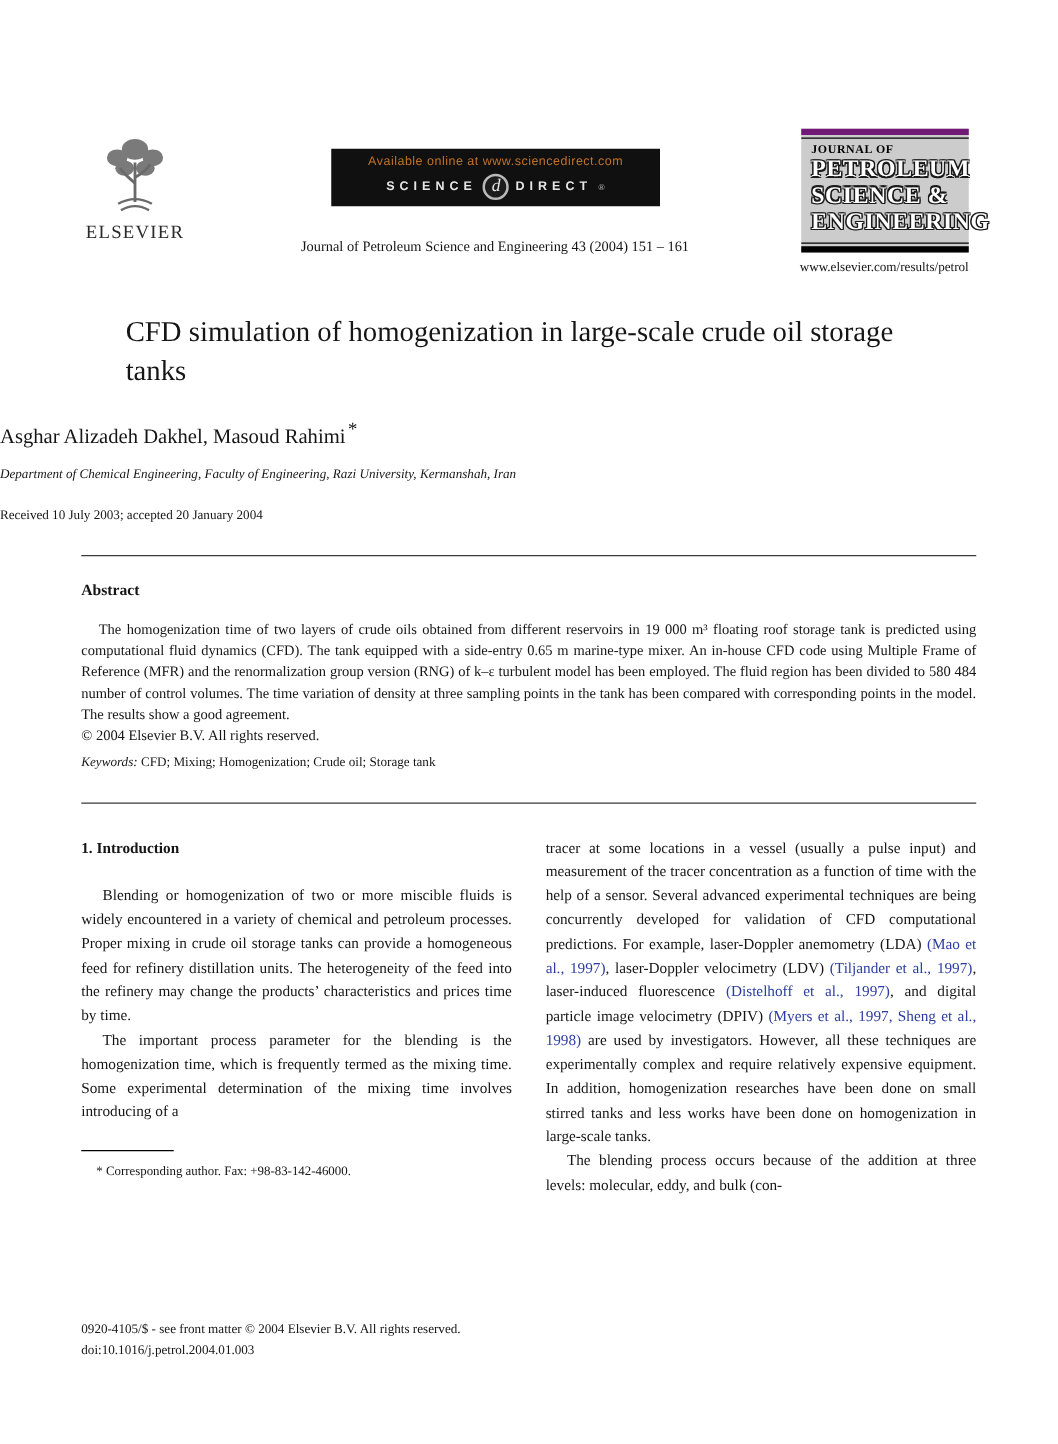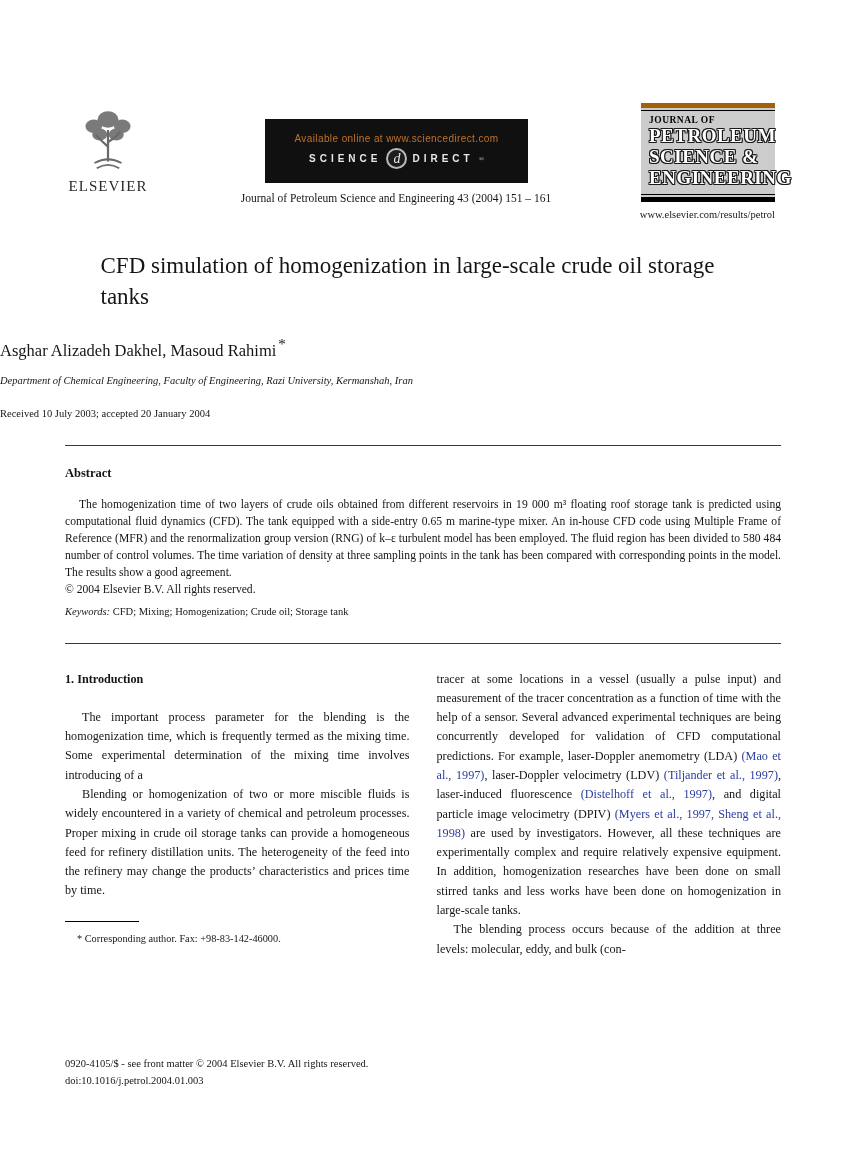--- a/index.html
+++ b/index.html
@@ -9,42 +9,42 @@
     background:#ffffff; color:#151515;
     font-family:"Liberation Serif", serif; overflow:hidden;
   }
 
   
   .elsevier { position:absolute; left:62px; top:103px; width:92px; text-align:center; }
   .elsevier svg { width:70px; height:72px; display:block; margin:0 auto; }
   .elsevier-word { font-size:15px; letter-spacing:1px; margin-top:3px; color:#2a2a2a; }
 
   .banner {
-    position:absolute; left:265px; top:119px; width:263px; height:64px;
+    position:absolute; left:265px; top:119px; width:263px; height:46px;
     background:#101010; display:flex; flex-direction:column;
     align-items:center; justify-content:center; gap:4px;
   }
   .banner-url { color:#c0722a; font-size:10px; font-family:"Liberation Sans", sans-serif; letter-spacing:0.4px; }
   .banner-logo { display:flex; align-items:center; gap:5px; }
   .sd-science, .sd-direct {
     font-family:"Liberation Sans", sans-serif; font-size:10px; font-weight:bold;
     letter-spacing:4px; color:#e6e6e6;
   }
   .sd-d {
     width:21px; height:21px; border-radius:50%; border:2px solid #b9b9b9;
     color:#e6e6e6; font-style:italic; font-size:14px; line-height:17px;
     text-align:center; background:#1c1c1c;
   }
   .sd-reg { color:#cfcfcf; font-size:7px; vertical-align:super; }
 
   .citation { position:absolute; top:192px; left:160px; width:472px; text-align:center; font-size:11.5px; }
 
   .cover {
     position:absolute; left:641px; top:103px; width:134px;
-    background:#cccccc; border-top:5px solid #a16207; border-bottom:5px solid #000;
+    background:#cccccc; border-top:5px solid #701a75; border-bottom:5px solid #000;
     padding:2px 0;
   }
   .cover-inner { border-top:1px solid #000; border-bottom:1px solid #000; padding:4px 8px 6px; }
   .cover-line1 { font-size:9.5px; font-weight:bold; letter-spacing:0.5px; color:#000; }
   .cover-big {
     font-size:19px; font-weight:bold; line-height:21px; color:#fff; letter-spacing:0.5px;
     text-shadow: 1px 0 0 #1a1a1a, -1px 0 0 #1a1a1a, 0 1px 0 #1a1a1a, 0 -1px 0 #1a1a1a,
                  1px 1px 0 #1a1a1a, -1px -1px 0 #1a1a1a, 1px -1px 0 #1a1a1a, -1px 1px 0 #1a1a1a;
   }
   .locate-url { position:absolute; top:209px; right:71px; font-size:10.5px; }
@@ -148,22 +148,22 @@
     <p class="abstract-body">The homogenization time of two layers of crude oils obtained from different reservoirs in 19 000 m³ floating roof storage tank is predicted using computational fluid dynamics (CFD). The tank equipped with a side-entry 0.65 m marine-type mixer. An in-house CFD code using Multiple Frame of Reference (MFR) and the renormalization group version (RNG) of k–ε turbulent model has been employed. The fluid region has been divided to 580 484 number of control volumes. The time variation of density at three sampling points in the tank has been compared with corresponding points in the model. The results show a good agreement.</p>
     <p class="abstract-copyright">© 2004 Elsevier B.V. All rights reserved.</p>
     <p class="keywords"><span class="seg-italic">Keywords: </span><span>CFD; Mixing; Homogenization; Crude oil; Storage tank</span></p>
   </section>
 
   <hr class="rule">
 
   <section class="columns">
     <div class="col">
       <h3 class="sec-heading">1. Introduction</h3>
+      <p class="indent">Blending or homogenization of two or more miscible fluids is widely encountered in a variety of chemical and petroleum processes. Proper mixing in crude oil storage tanks can provide a homogeneous feed for refinery distillation units. The heterogeneity of the feed into the refinery may change the products’ characteristics and prices time by time.</p>
       <p class="indent">The important process parameter for the blending is the homogenization time, which is frequently termed as the mixing time. Some experimental determination of the mixing time involves introducing of a</p>
-      <p class="indent">Blending or homogenization of two or more miscible fluids is widely encountered in a variety of chemical and petroleum processes. Proper mixing in crude oil storage tanks can provide a homogeneous feed for refinery distillation units. The heterogeneity of the feed into the refinery may change the products’ characteristics and prices time by time.</p>
       <div class="footnote">
         <div class="footnote-rule"></div>
         <p class="fn-line"><span>* Corresponding author. Fax: +98-83-142-46000.</span></p>
       </div>
     </div>
     <div class="col">
       <p><span>tracer at some locations in a vessel (usually a pulse input) and measurement of the tracer concentration as a function of time with the help of a sensor. Several advanced experimental techniques are being concurrently developed for validation of CFD computational predictions. For example, laser-Doppler anemometry (LDA) </span><span class="seg-link">(Mao et al., 1997)</span><span>, laser-Doppler velocimetry (LDV) </span><span class="seg-link">(Tiljander et al., 1997)</span><span>, laser-induced fluorescence </span><span class="seg-link">(Distelhoff et al., 1997)</span><span>, and digital particle image velocimetry (DPIV) </span><span class="seg-link">(Myers et al., 1997, Sheng et al., 1998)</span><span> are used by investigators. However, all these techniques are experimentally complex and require relatively expensive equipment. In addition, homogenization researches have been done on small stirred tanks and less works have been done on homogenization in large-scale tanks.</span></p>
       <p class="indent">The blending process occurs because of the addition at three levels: molecular, eddy, and bulk (con-</p>
     </div>
   </section>

